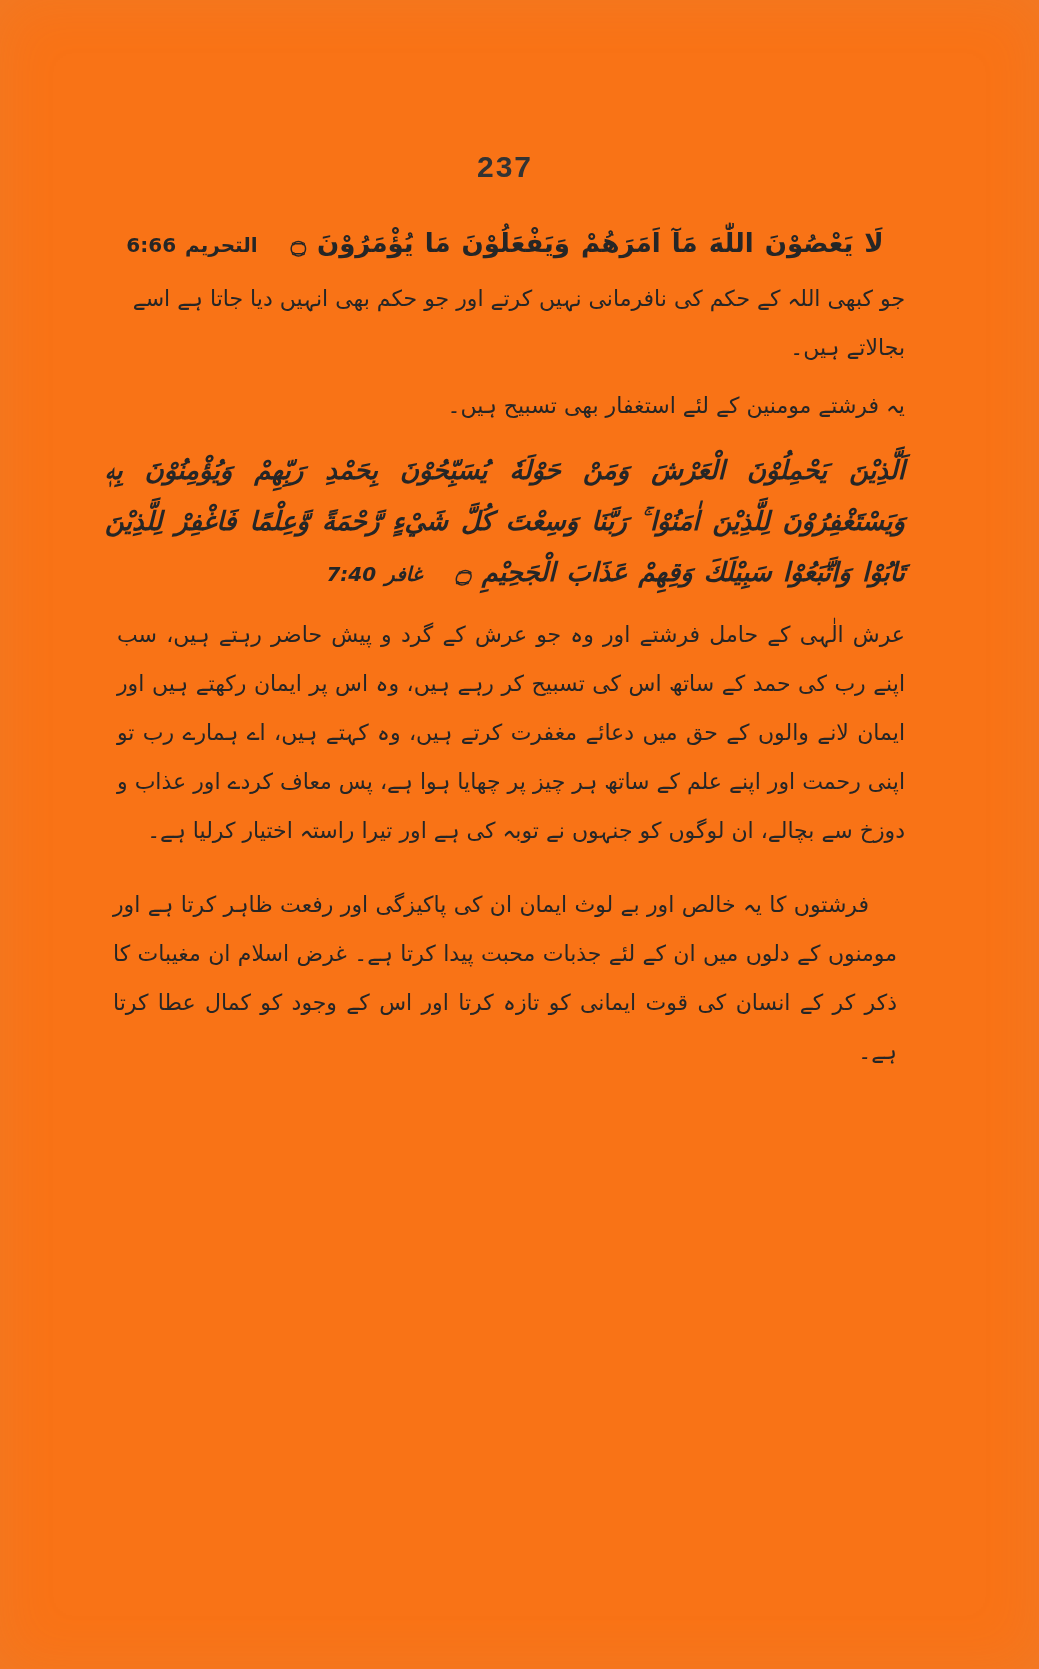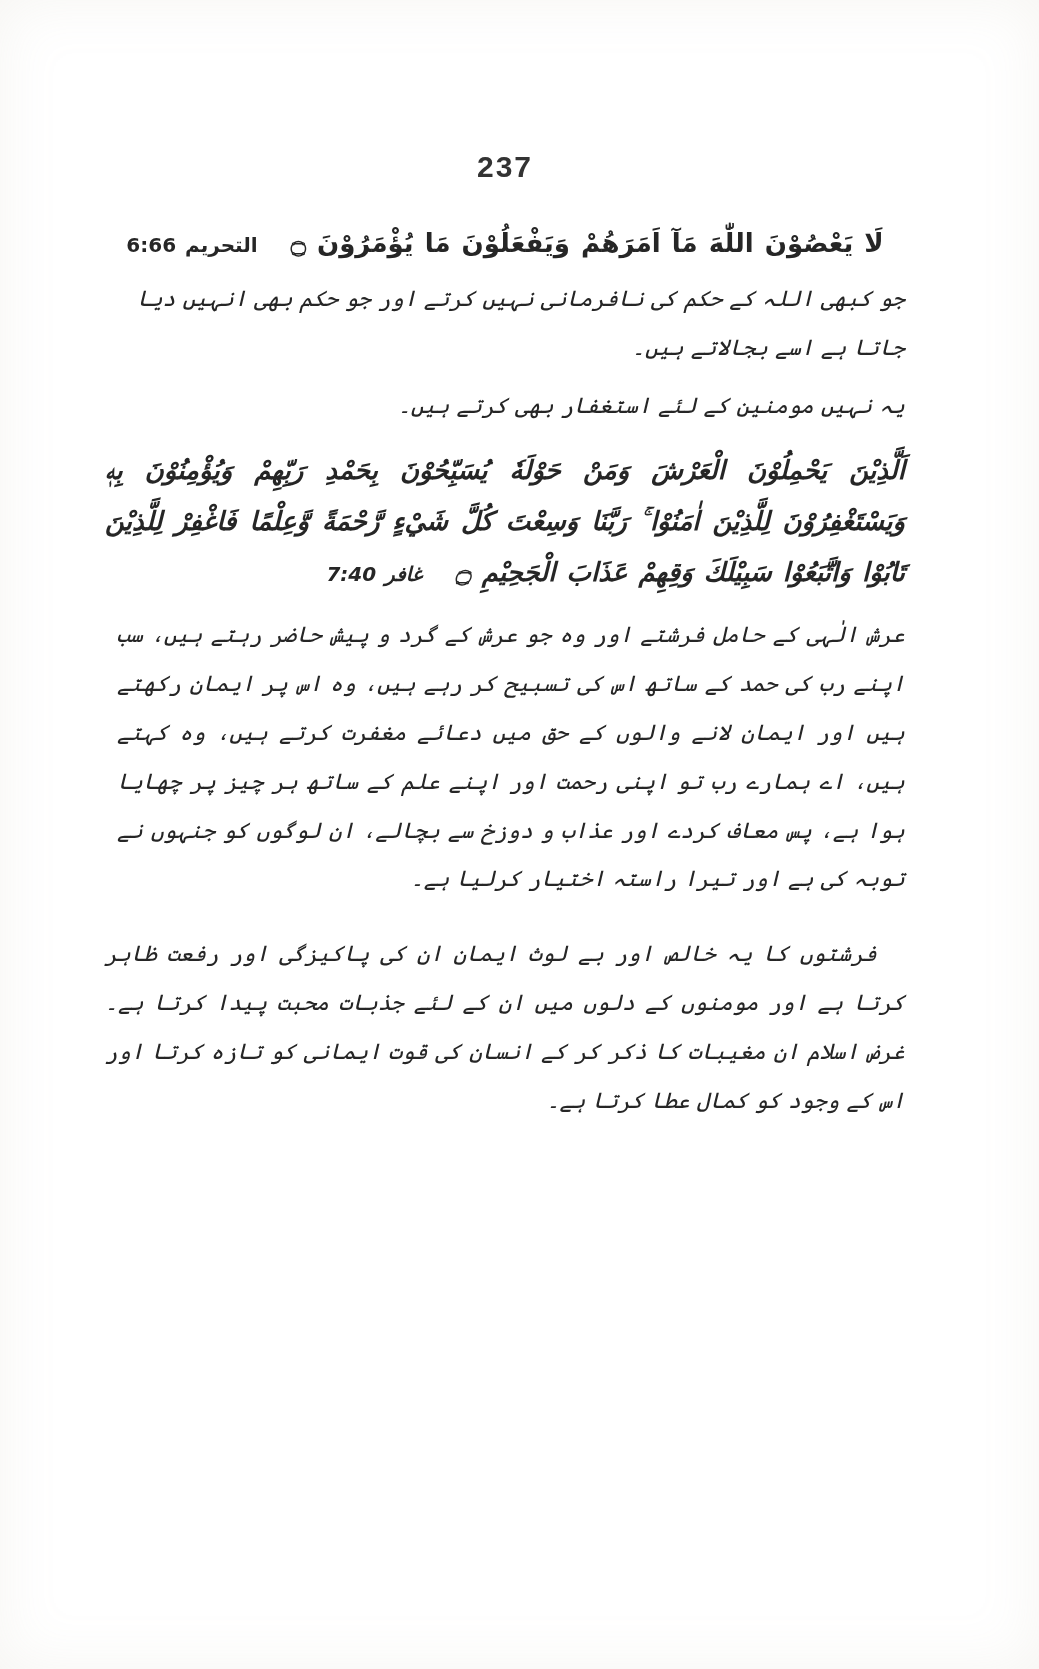--- a/index.html
+++ b/index.html
@@ -5,21 +5,21 @@
   html, body {
     margin: 0;
     padding: 0;
     background: #e8e6e0;
   }
   .page {
     position: relative;
     width: 1039px;
     height: 1669px;
     margin: 0 auto;
-    background: #ffffff;
+    background: #f97316;
     overflow: hidden;
     box-shadow: inset 0 0 60px rgba(180,170,150,0.12);
     font-family: "DejaVu Sans", sans-serif;
     color: #262626;
   }
   .content {
     position: absolute;
     top: 150px;
     left: 105px;
     right: 134px;
@@ -46,21 +46,20 @@
   .verse-ref {
     font-size: 20px;
     font-weight: bold;
     margin-right: 22px;
     white-space: nowrap;
   }
   .urdu {
     font-size: 22px;
     line-height: 2.22;
     text-align: right;
-    font-style: italic;
   }
   .translation-1 {
     margin: 0 0 10px 0;
   }
   .intro-line {
     margin: 0 0 14px 0;
   }
   .verse-block {
     text-align: justify;
     font-size: 26px;
@@ -70,39 +69,39 @@
     word-spacing: 2px;
     font-style: italic;
   }
   .translation-2 {
     text-align: justify;
     margin: 0 0 26px 12px;
   }
   .commentary {
     text-align: justify;
     text-indent: 28px;
-    margin: 0;
+    margin: 8px;
   }
 </style>
 </head>
 <body>
 
 <div class="page">
   <div class="content">
 
     <div class="page-number">237</div>
 
     <p class="verse-para">
       <span>لَا يَعْصُوْنَ اللّٰهَ مَآ اَمَرَهُمْ وَيَفْعَلُوْنَ مَا يُؤْمَرُوْنَ ۝</span>
       <span class="verse-ref">التحريم 6:66</span>
     </p>
 
     <p class="urdu translation-1">جو کبھی اللہ کے حکم کی نافرمانی نہیں کرتے اور جو حکم بھی انہیں دیا جاتا ہے اسے بجالاتے ہیں۔</p>
 
-    <p class="urdu intro-line">یہ نہیں مومنین کے لئے استغفار بھی کرتے ہیں۔</p>
+    <p class="urdu intro-line">یہ فرشتے مومنین کے لئے استغفار بھی تسبیح ہیں۔</p>
 
     <p class="verse-block">
       <span>اَلَّذِيْنَ يَحْمِلُوْنَ الْعَرْشَ وَمَنْ حَوْلَهٗ يُسَبِّحُوْنَ بِحَمْدِ رَبِّهِمْ وَيُؤْمِنُوْنَ بِهٖ</span>
       <span>وَيَسْتَغْفِرُوْنَ لِلَّذِيْنَ اٰمَنُوْا ۚ رَبَّنَا وَسِعْتَ كُلَّ شَيْءٍ رَّحْمَةً وَّعِلْمًا فَاغْفِرْ لِلَّذِيْنَ</span>
       <span>تَابُوْا وَاتَّبَعُوْا سَبِيْلَكَ وَقِهِمْ عَذَابَ الْجَحِيْمِ ۝</span>
       <span class="verse-ref">غافر 7:40</span>
     </p>
 
     <p class="urdu translation-2">عرش الٰہی کے حامل فرشتے اور وہ جو عرش کے گرد و پیش حاضر رہتے ہیں، سب اپنے رب کی حمد کے ساتھ اس کی تسبیح کر رہے ہیں، وہ اس پر ایمان رکھتے ہیں اور ایمان لانے والوں کے حق میں دعائے مغفرت کرتے ہیں، وہ کہتے ہیں، اے ہمارے رب تو اپنی رحمت اور اپنے علم کے ساتھ ہر چیز پر چھایا ہوا ہے، پس معاف کردے اور عذاب و دوزخ سے بچالے، ان لوگوں کو جنہوں نے توبہ کی ہے اور تیرا راستہ اختیار کرلیا ہے۔</p>
 

